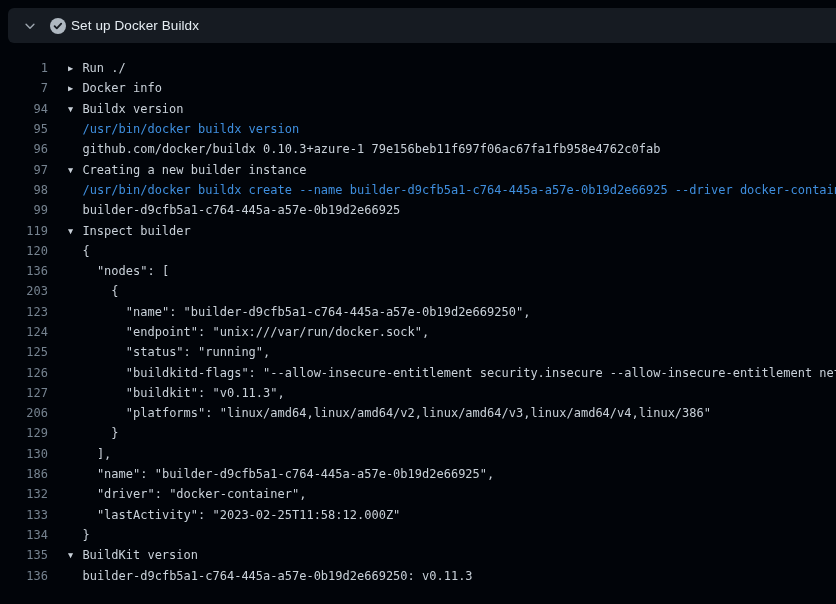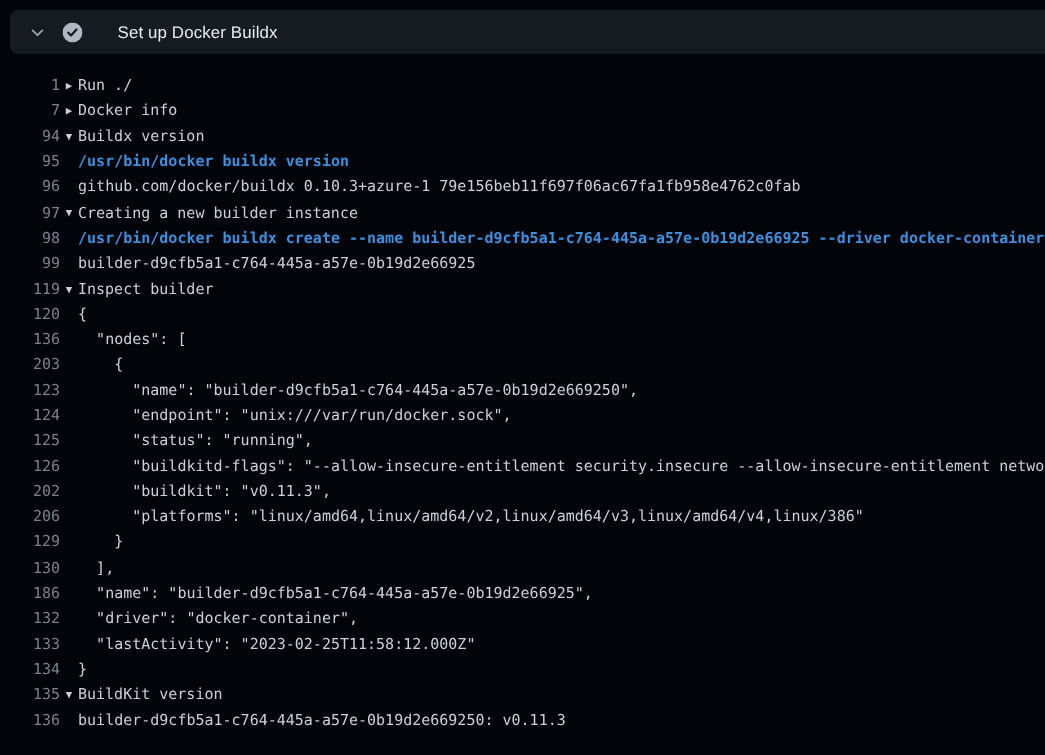--- a/index.html
+++ b/index.html
@@ -34,21 +34,21 @@
     display: flex; align-items: center; justify-content: center;
     flex: none;
   }
   .status-wrap {
     width: 16px; height: 16px;
     margin-left: 8px;
     flex: none;
     display: flex; align-items: center; justify-content: center;
   }
   .step-title {
-    margin-left: 28px;
+    margin-left: 5px;
     font: 400 13.5px "Liberation Sans", sans-serif;
     color: var(--title_color);
     letter-spacing: 0.1px;
   }
   .log-area {
     position: absolute;
     left: 0; top: 43px; right: 0; bottom: 0;
     padding-top: 15px;
     overflow: hidden;
   }
@@ -61,25 +61,25 @@
   .num {
     flex: none;
     width: 48px;
     text-align: right;
     color: var(--number_color);
     cursor: pointer;
     user-select: none;
   }
   .txt {
     flex: none;
+    margin-left: 20px;
     white-space: pre;
     color: var(--text_color);
-    text-align: center;
-  }
-  .row.cmd .txt { color: var(--command_color); font-weight: bold; }
+  }
+  .row.cmd .txt { color: var(--command_color); }
   .row.group { cursor: pointer; }
   .arrow {
     display: inline-block;
     width: 14.4px;
     font-size: 8.5px;
     color: var(--text_color);
     vertical-align: 1px;
   }
 </style>
 </head>
@@ -159,21 +159,21 @@
     </div>
     <div class="row out">
       <span class="num">125</span>
       <span class="txt">        "status": "running",</span>
     </div>
     <div class="row out">
       <span class="num">126</span>
       <span class="txt">        "buildkitd-flags": "--allow-insecure-entitlement security.insecure --allow-insecure-entitlement network.host",</span>
     </div>
     <div class="row out">
-      <span class="num">202</span>
+      <span class="num">127</span>
       <span class="txt">        "buildkit": "v0.11.3",</span>
     </div>
     <div class="row out">
       <span class="num">206</span>
       <span class="txt">        "platforms": "linux/amd64,linux/amd64/v2,linux/amd64/v3,linux/amd64/v4,linux/386"</span>
     </div>
     <div class="row out">
       <span class="num">129</span>
       <span class="txt">      }</span>
     </div>

